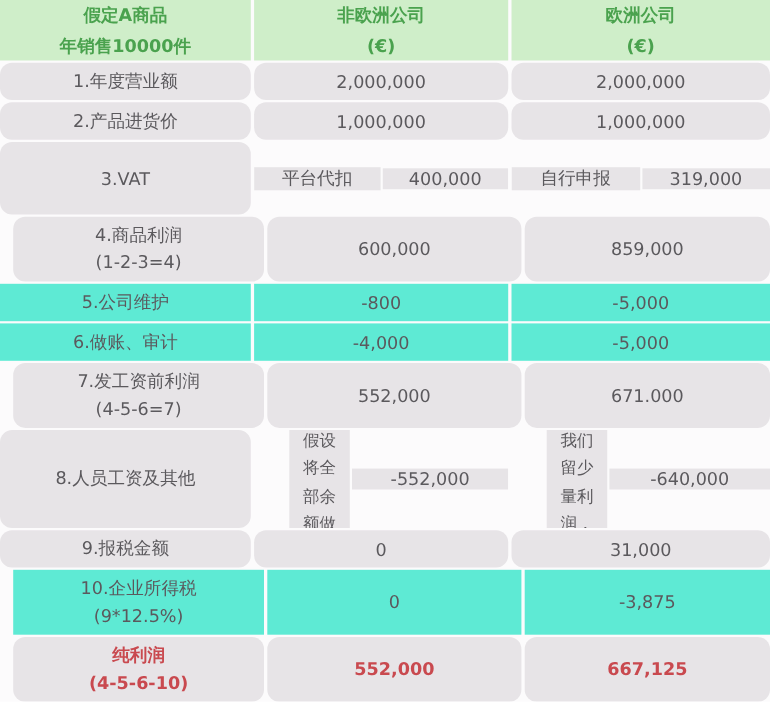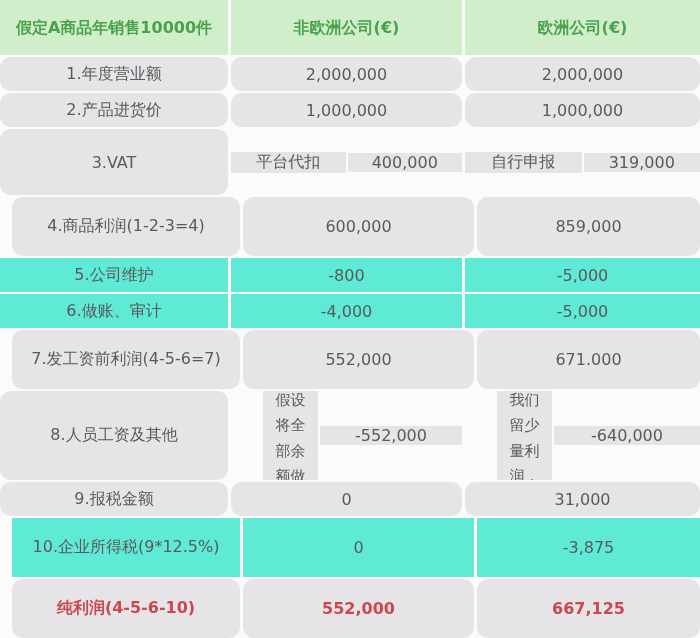--- a/index.html
+++ b/index.html
@@ -10,21 +10,21 @@
     overflow:hidden;
     font-family:"DejaVu Sans", sans-serif;
   }
   .row {
     display:grid;
     grid-template-columns:228px 231px 1fr;
     gap:3px;
     flex:0 0 auto;
   }
   .cell {
-    display:flex; flex-direction:row;
+    display:flex; flex-direction:column;
     align-items:center; justify-content:center;
     color:#5b595d; font-size:16px;
     text-align:center;
     overflow:hidden;
   }
   .line { line-height:1.55; }
   
   .gray  .cell { background:#e7e4e7;border-radius:11px; }
   .light .cell { background:#5eead4; }
   

